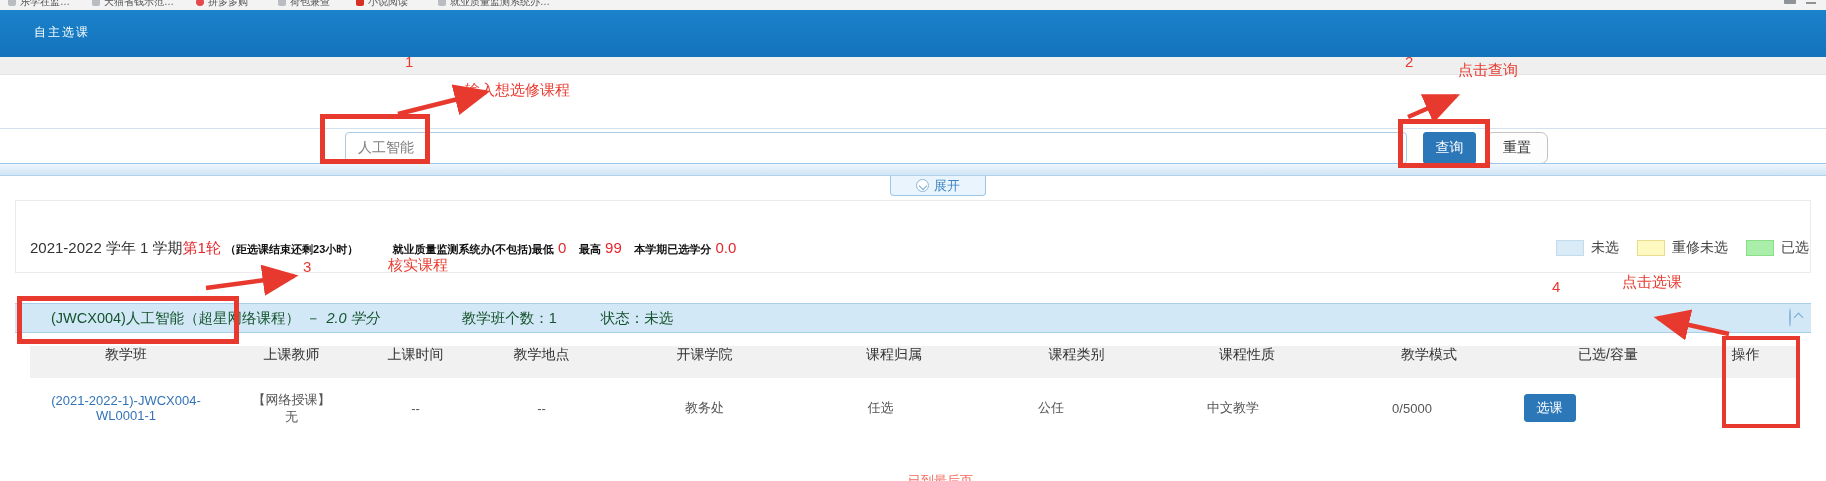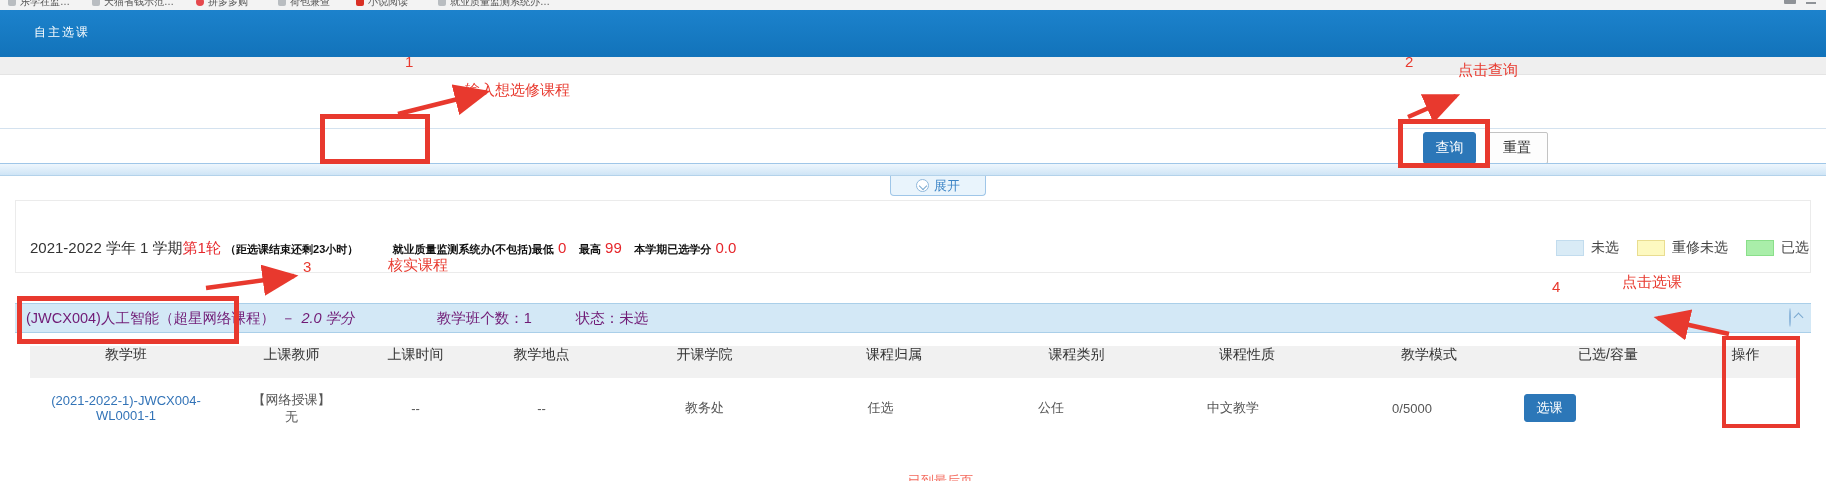--- a/index.html
+++ b/index.html
@@ -25,21 +25,21 @@
   .gray-strip { position:absolute; left:0; top:57px; width:1826px; height:18px; background:#efefef; border-bottom:1px solid #e4e4e4; }
 
   
   .form-top-line { position:absolute; left:0; top:128px; width:1826px; height:0; border-top:1px solid #d4e2ef; }
   .search-input { position:absolute; left:345px; top:132px; width:1062px; height:32px;
     border:1px solid #a9cbe8; border-radius:4px; padding:0 12px; font-size:14px; color:#808080;
     font-family:"Liberation Sans","DejaVu Sans",sans-serif; outline:none; background:#fff; }
   .btn-query { position:absolute; left:1423px; top:132px; width:53px; height:32px; background:#2c77b8;
     color:#fff; border:1px solid #2c77b8; border-radius:3px; font-size:14px; cursor:pointer; }
   .btn-reset { position:absolute; left:1486px; top:132px; width:62px; height:32px; background:#fdfdfd;
-    color:#333; border:1px solid #c3c3c3; border-radius:2px; font-size:14px; cursor:pointer; }
+    color:#333; border:1px solid #c3c3c3; border-radius:7px; font-size:14px; cursor:pointer; }
   .form-bottom-strip { position:absolute; left:0; top:163px; width:1826px; height:13px;
     background:linear-gradient(180deg,#eef6fd 0%,#cfe5f6 100%);
     border-top:1px solid #9fc6e8; border-bottom:1px solid #b3d2ea; }
   .expand-tab { position:absolute; left:890px; top:176px; width:96px; height:20px; background:#e9f4fc;
     border:1px solid #9fc6e8; border-top:none; border-radius:0 0 4px 4px;
     display:flex; align-items:center; justify-content:center; gap:5px; color:#3d85c6; font-size:13px; cursor:pointer; }
   .circle-chev { width:13px; height:13px; border:1px solid #8fb8dc; border-radius:50%; position:relative; background:#fff; }
   .circle-chev:after { content:""; position:absolute; left:3px; top:2.5px; width:5px; height:5px;
     border-left:1.5px solid #7aa9d0; border-bottom:1.5px solid #7aa9d0; transform:rotate(-45deg); }
   .circle-chev.up:after { transform:rotate(135deg); top:4.5px; }
@@ -54,21 +54,21 @@
   .legend { position:absolute; top:239px; left:1556px; display:flex; align-items:center; gap:18px; font-size:14px; color:#444; }
   .lg-item { display:flex; align-items:center; gap:7px; }
   .swatch { width:28px; height:16px; display:inline-block; }
   .sw-unselected { background:#d9ebf6; border:1px solid #c2dcee; }
   .sw-retake { background:#fdf9c0; border:1px solid #e9dd90; }
   .sw-selected { background:#a9eea9; border:1px solid #8adf8a; }
 
   
   .course-band { position:absolute; left:15px; top:303px; width:1796px; height:30px; background:#d3e8f6;
     border-top:1px solid #aacfe9; border-bottom:1px solid #aacfe9;
-    display:flex; align-items:center; padding-left:11px; font-size:14.5px; color:#701a75; white-space:nowrap; }
+    display:flex; align-items:center; padding-left:36px; font-size:14.5px; color:#14532d; white-space:nowrap; }
   .course-credits { font-style:italic; }
   .gap80 { display:inline-block; width:82px; }
   .gap45 { display:inline-block; width:44px; }
   .collapse-btn { position:absolute; left:1789px; top:309px; width:18px; height:18px; cursor:pointer; }
   .collapse-btn .circle-chev { width:18px; height:18px; background:transparent; }
   .collapse-btn .circle-chev:after { left:5px; width:6px; height:6px; }
 
   
   .table { position:absolute; left:30px; top:346px; width:1770px; }
   .thead { display:flex; height:32px; background:#f1f1f1; font-size:14px; color:#333; }
@@ -124,20 +124,21 @@
       <span class="bm-menu"></span>
     </div>
   </div>
 
   <div class="app-header">
     <div class="app-title">自主选课</div>
   </div>
   <div class="gray-strip"></div>
 
   <div class="form-top-line"></div>
+  <input class="search-input" type="text" value="人工智能" style="">
   <button class="btn-query">查询</button>
   <button class="btn-reset">重置</button>
   <div class="form-bottom-strip"></div>
   <div class="expand-tab">
     <span class="circle-chev"></span>
     <span>展开</span>
   </div>
 
   <div class="info-section"></div>
   <div class="info-text">

